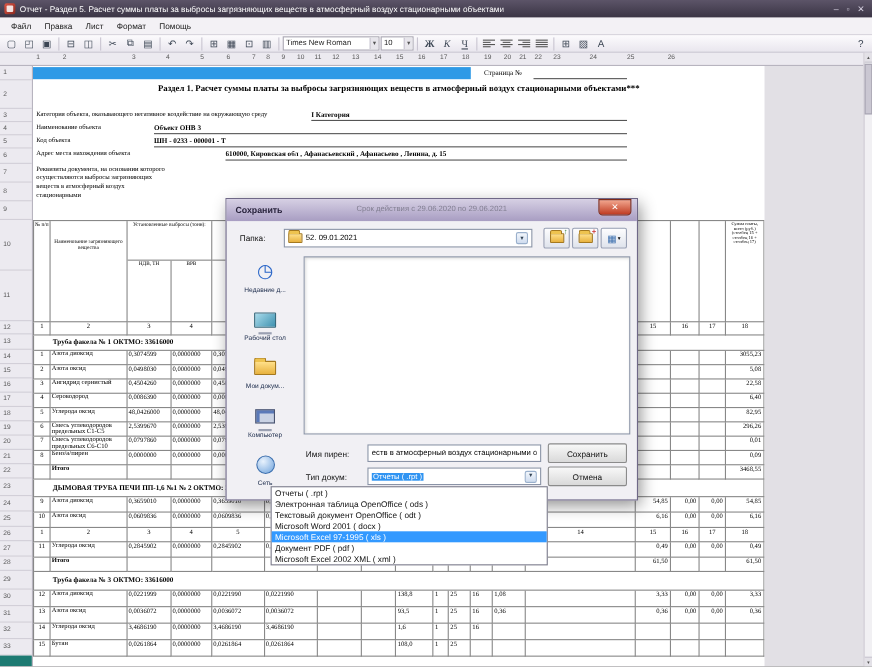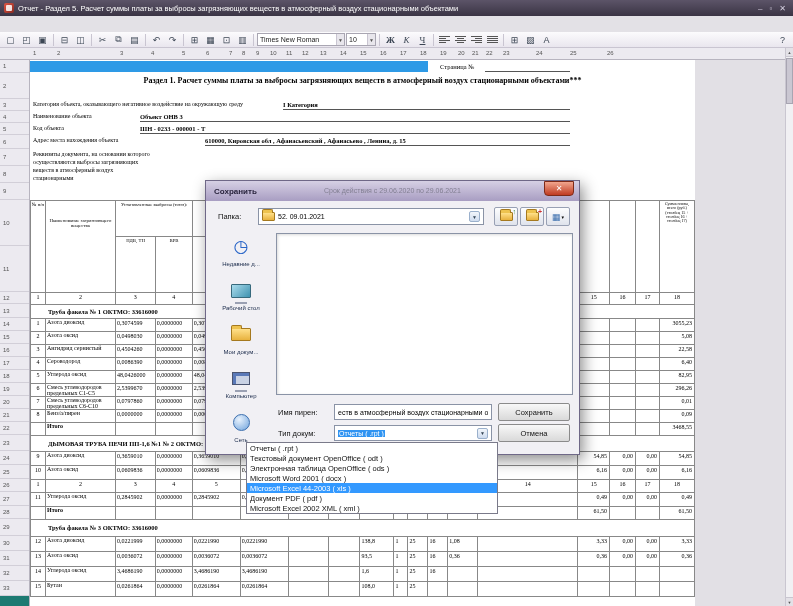--- a/index.html
+++ b/index.html
@@ -108,20 +108,27 @@
   <div id="titlebar">
     <div id="app-icon"></div>
     <span class="t">Отчет  - Раздел 5. Расчет суммы платы за выбросы загрязняющих веществ в атмосферный воздух стационарными объектами</span>
     <div id="winbtns">
       <span>–</span>
       <span>▫</span>
       <span>✕</span>
     </div>
   </div>
 
+  <div id="menubar">
+      <div class="menu-item">Файл</div>
+      <div class="menu-item">Правка</div>
+      <div class="menu-item">Лист</div>
+      <div class="menu-item">Формат</div>
+      <div class="menu-item">Помощь</div>
+    </div>
 
   <div id="toolbar">
       <div class="tbtn">
         <span>▢</span>
       </div>
       <div class="tbtn">
         <span>◰</span>
       </div>
       <div class="tbtn">
         <span>▣</span>
@@ -837,22 +844,22 @@
 
     <span class="dlab" style="left:72px;top:248px">Тип докум:</span>
     <div class="fld" id="ftype" style="left:128px;top:244px;width:158px;height:16px">
       <span class="selblue">Отчеты ( .rpt )</span>
       <span class="combo-arr">▼</span>
     </div>
     <div class="btn" style="left:292px;top:243px;width:72px;height:18px">Отмена</div>
 
     <div id="dd">
         <div class="dd-item">Отчеты ( .rpt )</div>
+        <div class="dd-item">Электронная таблица OpenOffice ( ods )</div>
         <div class="dd-item">Текстовый документ OpenOffice ( odt )</div>
-        <div class="dd-item">Электронная таблица OpenOffice ( ods )</div>
         <div class="dd-item">Microsoft Word 2001 ( docx )</div>
-        <div class="dd-item sel">Microsoft Excel 44-2003 ( xls )</div>
+        <div class="dd-item sel">Microsoft Excel 97-1995 ( xls )</div>
         <div class="dd-item">Документ PDF ( pdf )</div>
         <div class="dd-item">Microsoft Excel 2002 XML ( xml )</div>
       </div>
   </div>
 
 </div>
 
 </body></html>

